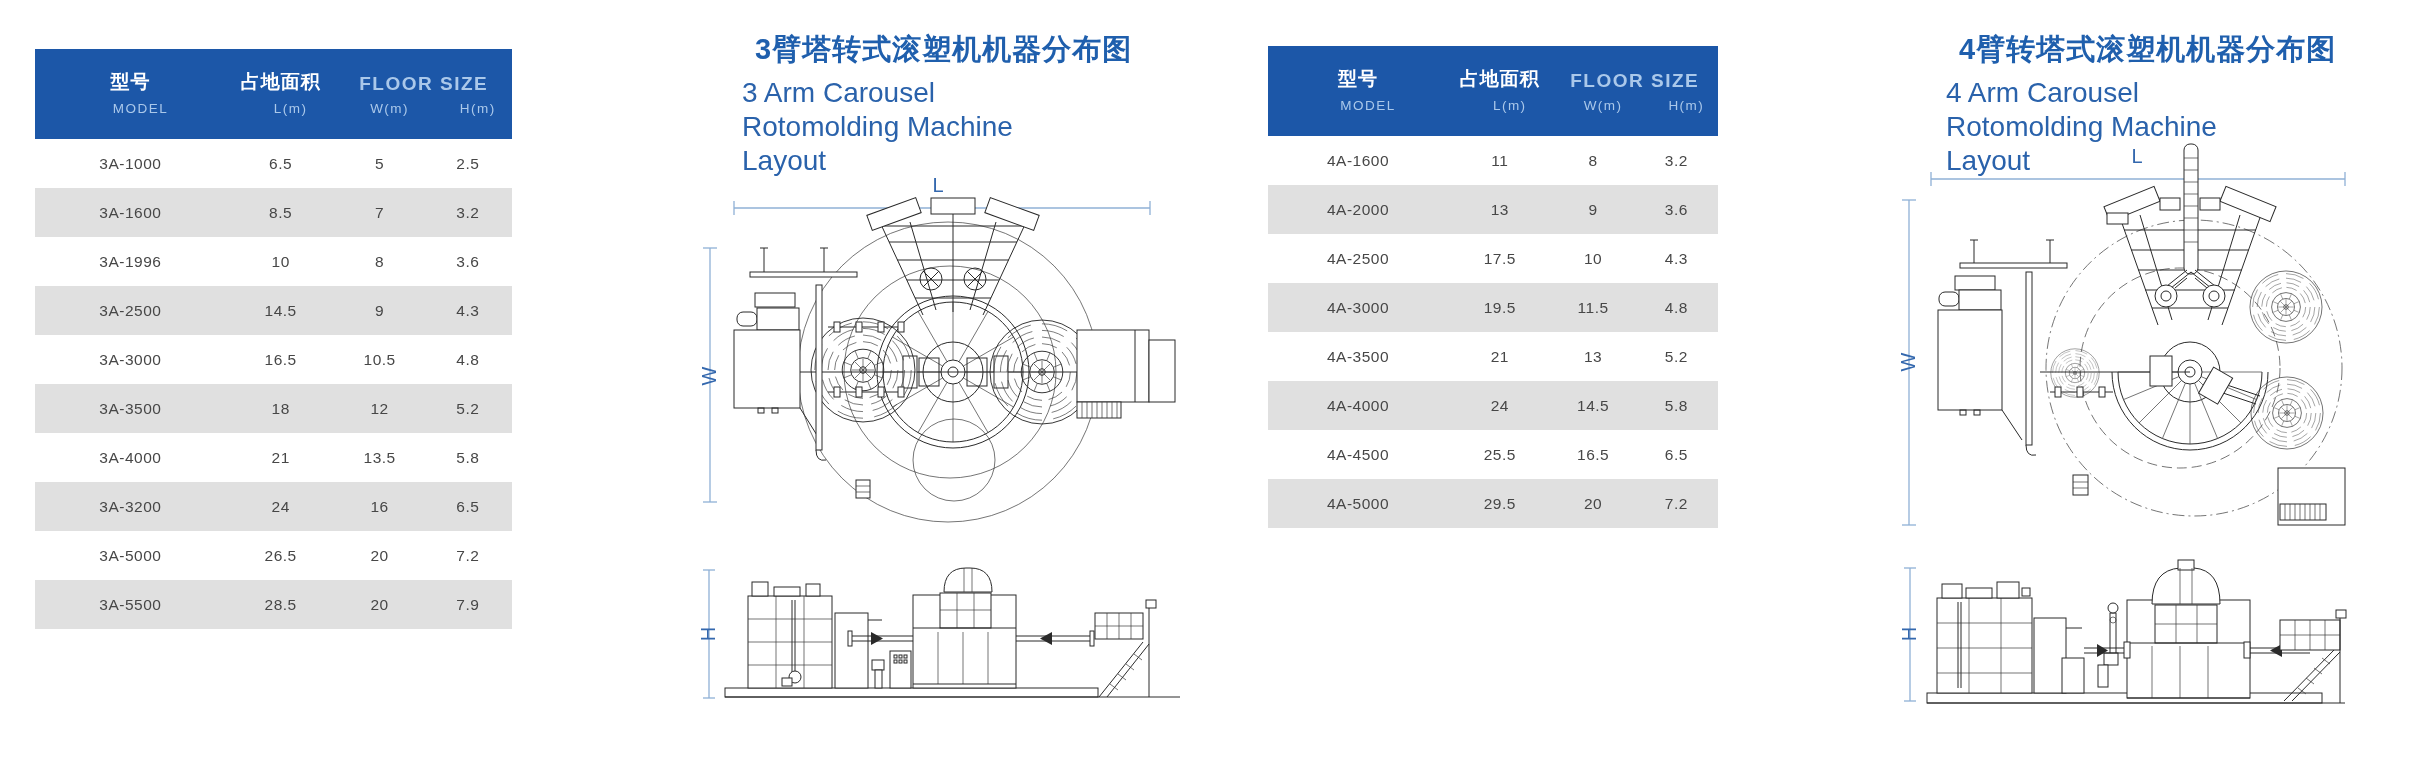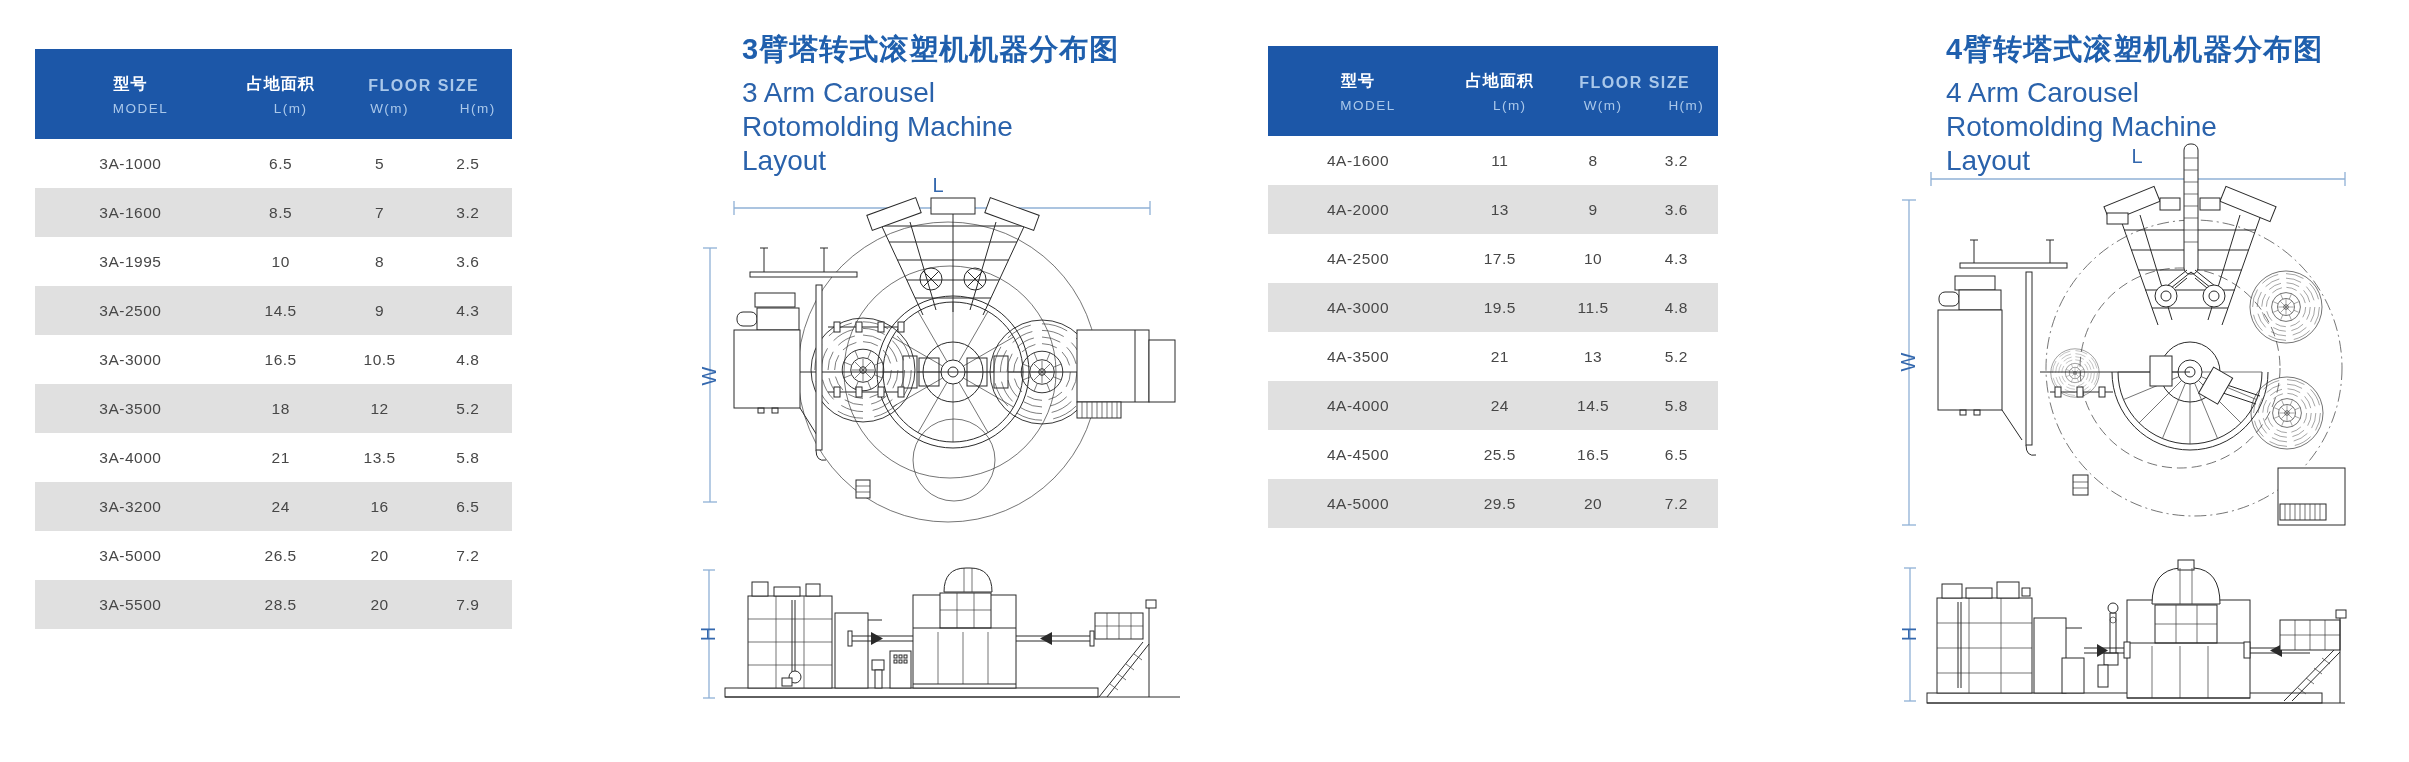--- a/index.html
+++ b/index.html
@@ -8,30 +8,30 @@
   .abs{position:absolute;}
 
   
   table.spec{border-collapse:collapse;table-layout:fixed;width:100%;}
   table.spec col.c-model{width:40%;}
   table.spec col.c-l{width:23%;}
   table.spec col.c-w{width:18.5%;}
   table.spec col.c-h{width:18.5%;}
   table.spec thead th{background:#1c57a8;color:#ffffff;font-weight:700;
       text-align:center;padding:0;letter-spacing:1px;}
-  table.spec thead tr.zh th{font-size:16px;height:46px;vertical-align:bottom;padding-bottom:2px;}
+  table.spec thead tr.zh th{font-size:19px;height:46px;vertical-align:bottom;padding-bottom:2px;}
   table.spec thead tr.en th{font-size:13.5px;height:38px;vertical-align:top;padding-top:4px;
       color:#aac8ea;font-weight:400;letter-spacing:1.5px;padding-left:20px;}
   table.spec thead th.lite{color:#aac8ea;font-weight:700;font-size:14px;letter-spacing:1.5px;vertical-align:bottom;padding-bottom:4px;}
   table.spec tbody td{height:47px;text-align:center;font-size:15.5px;color:#474747;
       letter-spacing:0.5px;}
   table.spec tbody tr:nth-child(even) td{background:#e0e0e0;}
 
   
-  .dtitle h2{margin:0 0 6px 0;font-size:29px;font-weight:700;color:#1f5fad;letter-spacing:1px;}
+  .dtitle h2{margin:0 0 6px 13px;font-size:29px;font-weight:700;color:#1f5fad;letter-spacing:1px;}
   .dtitle p{margin:0;font-size:28px;line-height:1.22;color:#2a62ab;width:330px;}
 
   
   svg .ln{stroke:#2a2a2a;stroke-width:1;fill:none;}
   svg .lnw{stroke:#2a2a2a;stroke-width:1;fill:#ffffff;}
   svg .thin{stroke:#3a3a3a;stroke-width:0.7;fill:none;}
   svg .dim{stroke:#8fb0d6;stroke-width:1.3;fill:none;}
   svg text.dimlab{fill:#3468ae;font-size:20px;font-family:"Liberation Sans",sans-serif;}
 </style>
 </head>
@@ -65,21 +65,21 @@
           <td>5</td>
           <td>2.5</td>
         </tr>
       <tr>
           <td>3A-1600</td>
           <td>8.5</td>
           <td>7</td>
           <td>3.2</td>
         </tr>
       <tr>
-          <td>3A-1995</td>
+          <td>3A-1996</td>
           <td>10</td>
           <td>8</td>
           <td>3.6</td>
         </tr>
       <tr>
           <td>3A-2500</td>
           <td>14.5</td>
           <td>9</td>
           <td>4.3</td>
         </tr>

